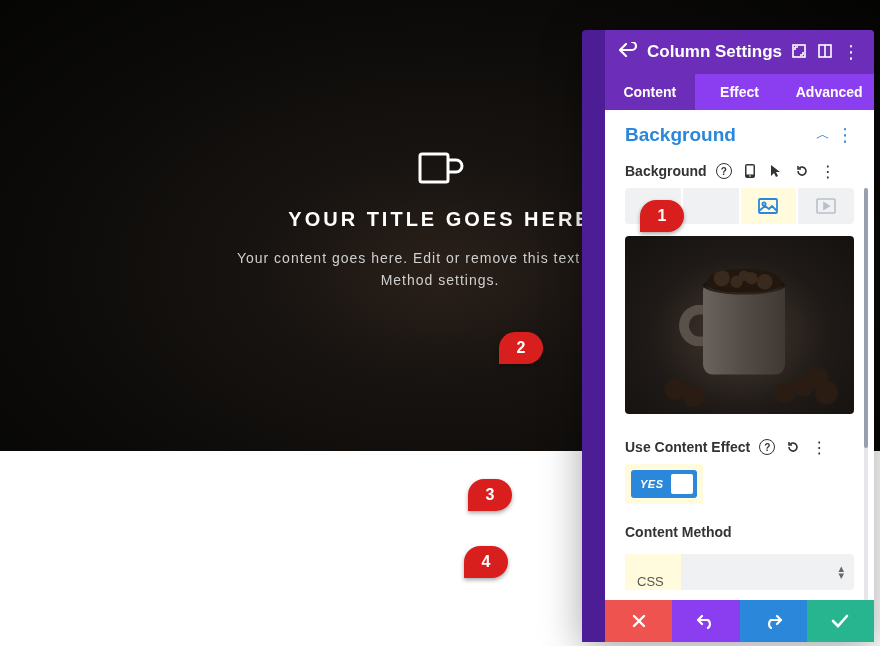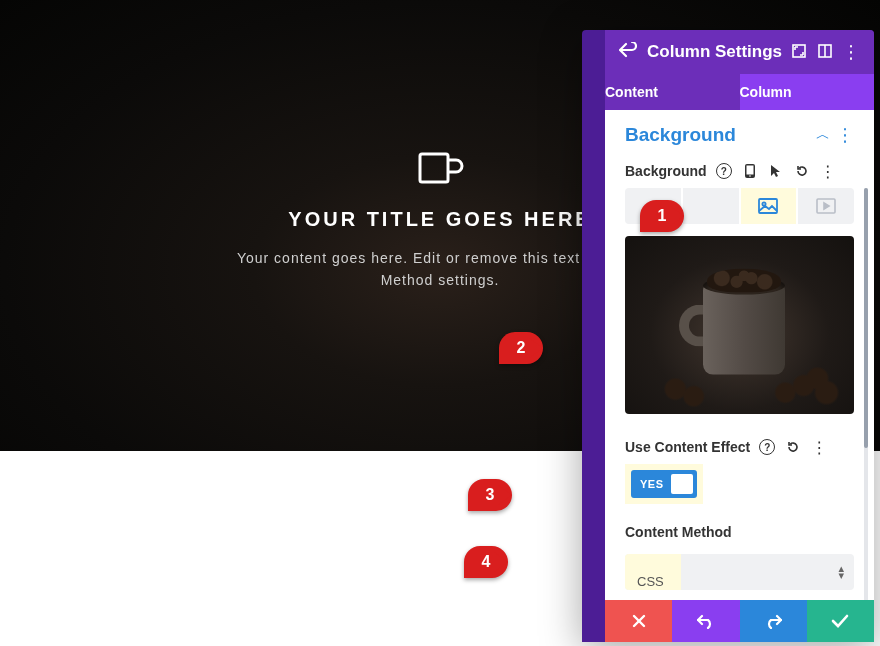--- a/index.html
+++ b/index.html
@@ -60,21 +60,21 @@
   .panel-header .back { width: 26px; text-align:center; font-size:18px; cursor:pointer;}
   .panel-header .title { flex:1; font-size:17px; font-weight:700; padding-left:6px;}
   .panel-header .haction { width:26px; text-align:center; font-size:14px; cursor:pointer;}
   .tabs {
     background: #8a3ef0;
     display:flex;
     color:#fff;
     font-size:14px;
     font-weight:600;
   }
-  .tabs .tab { flex:1; padding:10px 0; cursor:pointer;}
+  .tabs .tab { flex:1; text-align:center; padding:10px 0; cursor:pointer;}
   .tabs .tab.active { background:#6c2eb9; }
 
   .panel-body {
     background:#fff;
     height: 490px;
     overflow-y: auto;
     position: relative;
   }
   .section-head {
     display:flex;
@@ -200,20 +200,21 @@
     padding:6px;
   }
   .toggle {
     display:inline-flex;
     align-items:center;
     border:2px solid #2b87da;
     height:28px;
     border-radius:3px;
     background:#2b87da;
     cursor:pointer;
+    font-style:italic;
   }
   .toggle .txt {
     color:#fff; font-size:11px; font-weight:700;
     padding:0 7px;
     letter-spacing:0.5px;
   }
   .toggle .knob {
     width:22px; height:20px;
     background:#fff;
     border-radius:2px;
@@ -344,21 +345,22 @@
       <svg width="14" height="14" viewBox="0 0 14 14" stroke="#fff" stroke-width="1.6" fill="none">
           <rect x="1" y="1" width="12" height="12"></rect>
           <line x1="7" y1="1" x2="7" y2="13"></line>
         </svg>
     </div>
     <div class="haction" style="font-size:18px;">⋮</div>
   </div>
 
   <div class="tabs">
     <div class="tab active">Content</div>
-    <div class="tab">Column</div>
+    <div class="tab">Effect</div>
+    <div class="tab">Advanced</div>
   </div>
 
   <div class="panel-body">
 
     <div class="section-head">
       <div class="stitle">Background</div>
       <div class="caret">︿</div>
       <div class="dots">⋮</div>
     </div>
 

